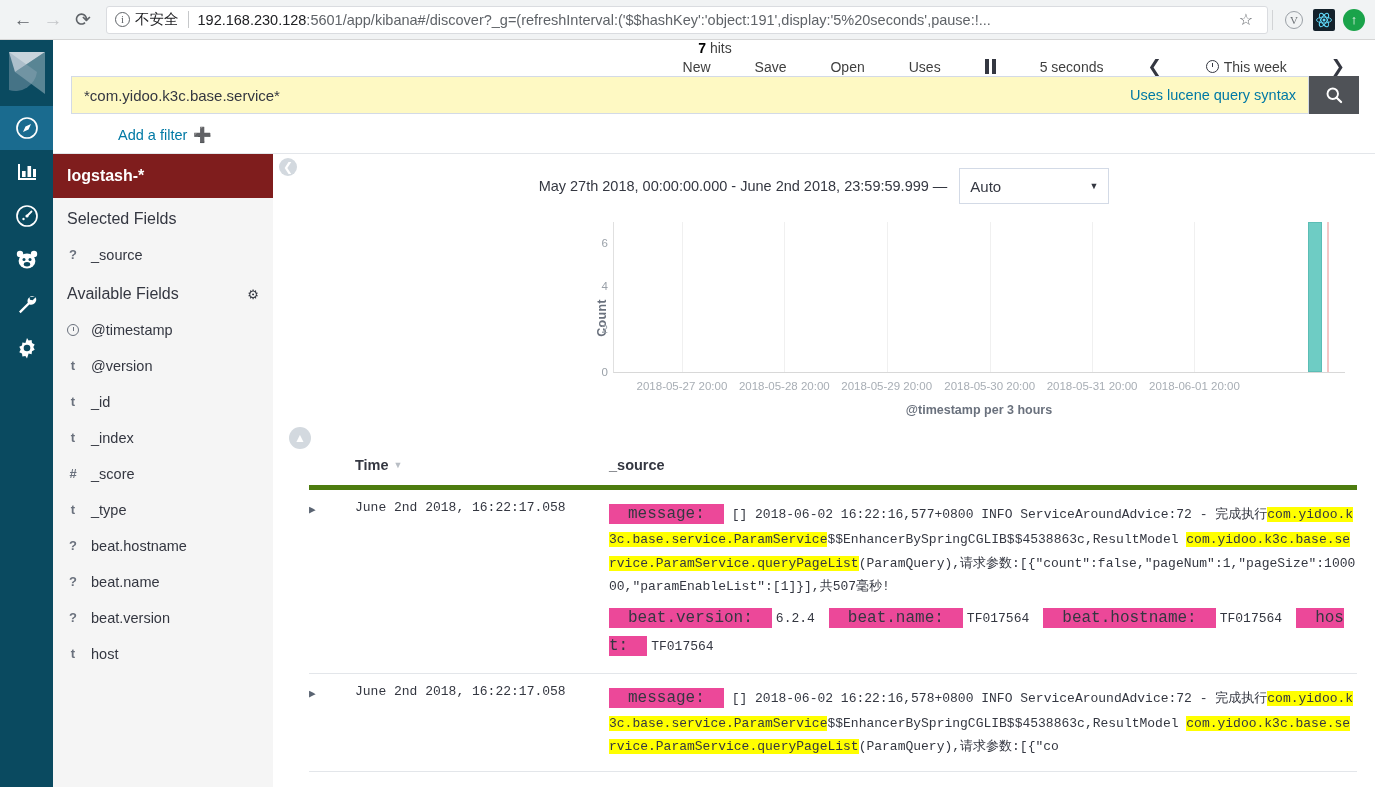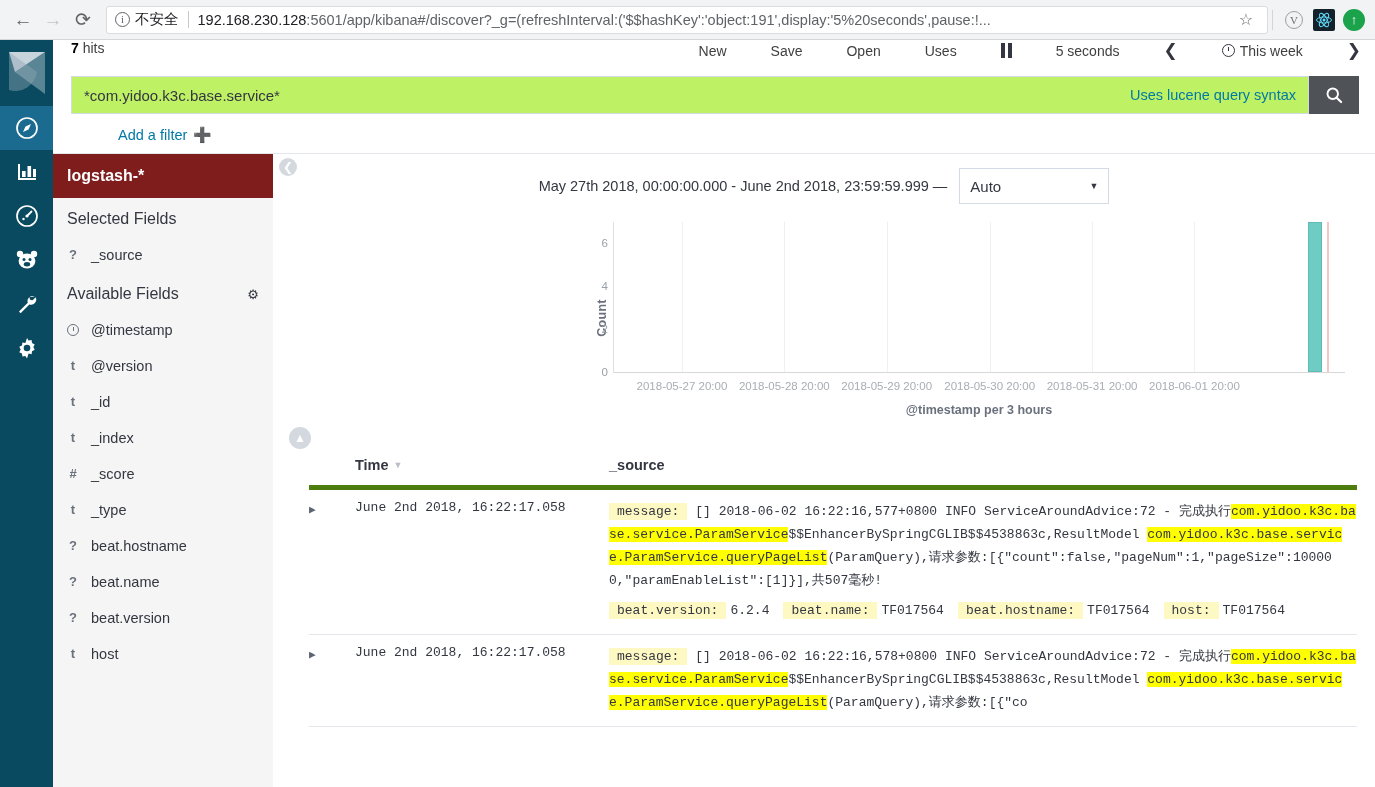--- a/index.html
+++ b/index.html
@@ -104,23 +104,24 @@
   }
   .rail-item.active { background: #1a6b8f; }
   .rail-item svg { display: block; }
 
   
   .main { flex: 1 1 auto; display: flex; flex-direction: column; min-width: 0; background:#fff;}
 
   
   .kb-topnav {
     height: 36px;
-    display: flex; align-items: flex-start;
-    padding: 0 0 0 18px;
+    display: flex; align-items: center;
+    padding: 0 16px 0 18px;
     background: #fff;
+    flex-direction: column;
   }
   .hits { font-size: 14px; color: #3f3f3f; }
   .hits b { font-weight: bold; color: #000; }
   .topnav-right {
     margin-left: auto;
     display: flex; align-items: center;
     gap: 16px;
     font-size: 14px; color: #3f3f3f;
   }
   .topnav-right > * { padding: 0 14px; white-space: nowrap; }
@@ -139,21 +140,21 @@
   .kb-searchrow {
     display: flex;
     padding: 0 16px 0 18px;
     height: 40px;
     align-items: stretch;
   }
   .search-wrap {
     flex: 1 1 auto;
     display: flex;
     border: 1px solid #d3dae6;
-    background: #bef264;
+    background: #fef9c3;
     align-items: center;
     height: 38px;
   }
   .search-input {
     flex: 1 1 auto;
     border: none; outline: none;
     font-size: 15px;
     padding: 0 12px;
     color: #343741;
     font-family: "Liberation Sans", sans-serif;
@@ -348,23 +349,23 @@
     color: #343741;
   }
   .expand-cell {
     width: 46px; flex: 0 0 46px;
     color: #5a6472; font-size: 11px;
     padding-top: 3px;
   }
   .time-cell { width: 254px; flex: 0 0 254px; }
   .src-cell { flex: 1 1 auto; min-width: 0; line-height: 1.78; word-break: break-all; }
   .fk {
-    background: #fef9c3;
-    padding: 1px 8px;
-    font-size: 13px;
+    background: #ec4899;
+    padding: 1px 19px;
+    font-size: 16px;
     color: #343741;
   }
   mark.hl { background: #ffff00; color: #343741; padding: 0; }
   .meta-line { margin-top: 6px; }
   .meta-line .fk { margin-right: 4px; }
   .meta-val { margin-right: 14px; }
 </style>
 </head>
 <body>
 

